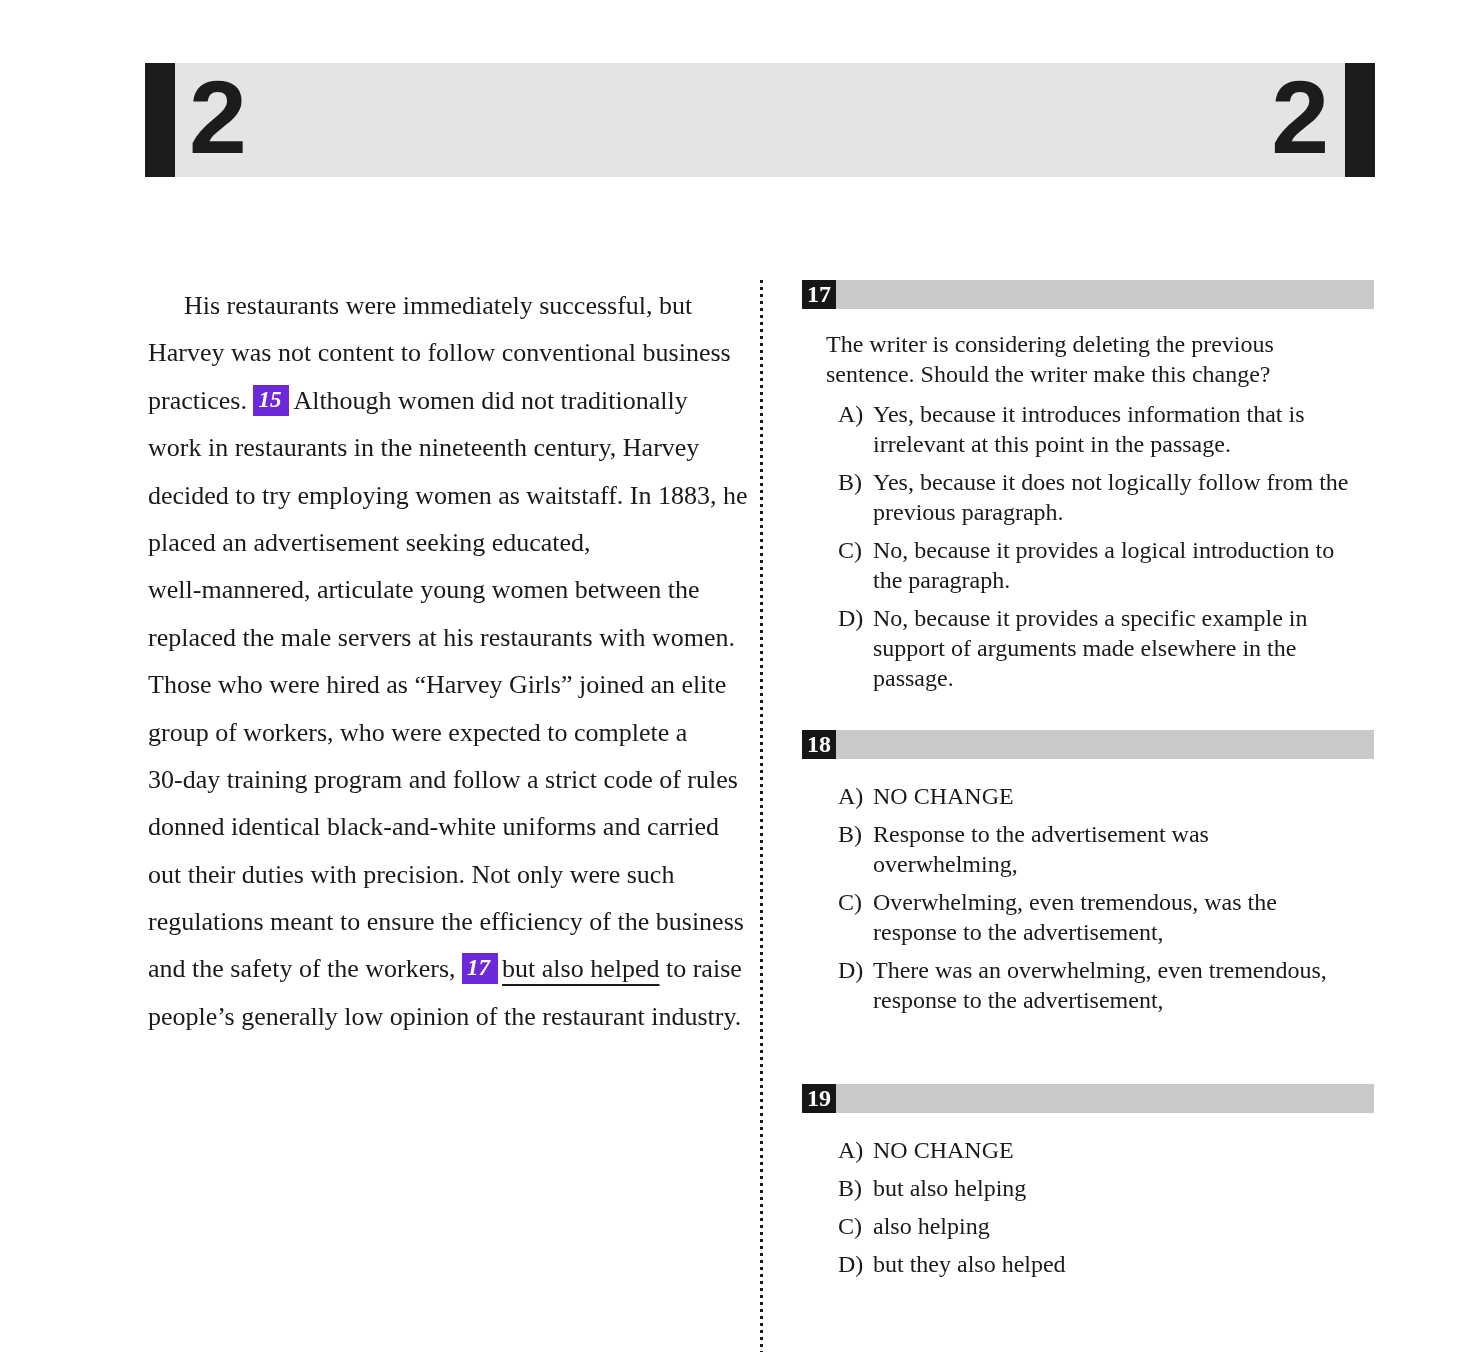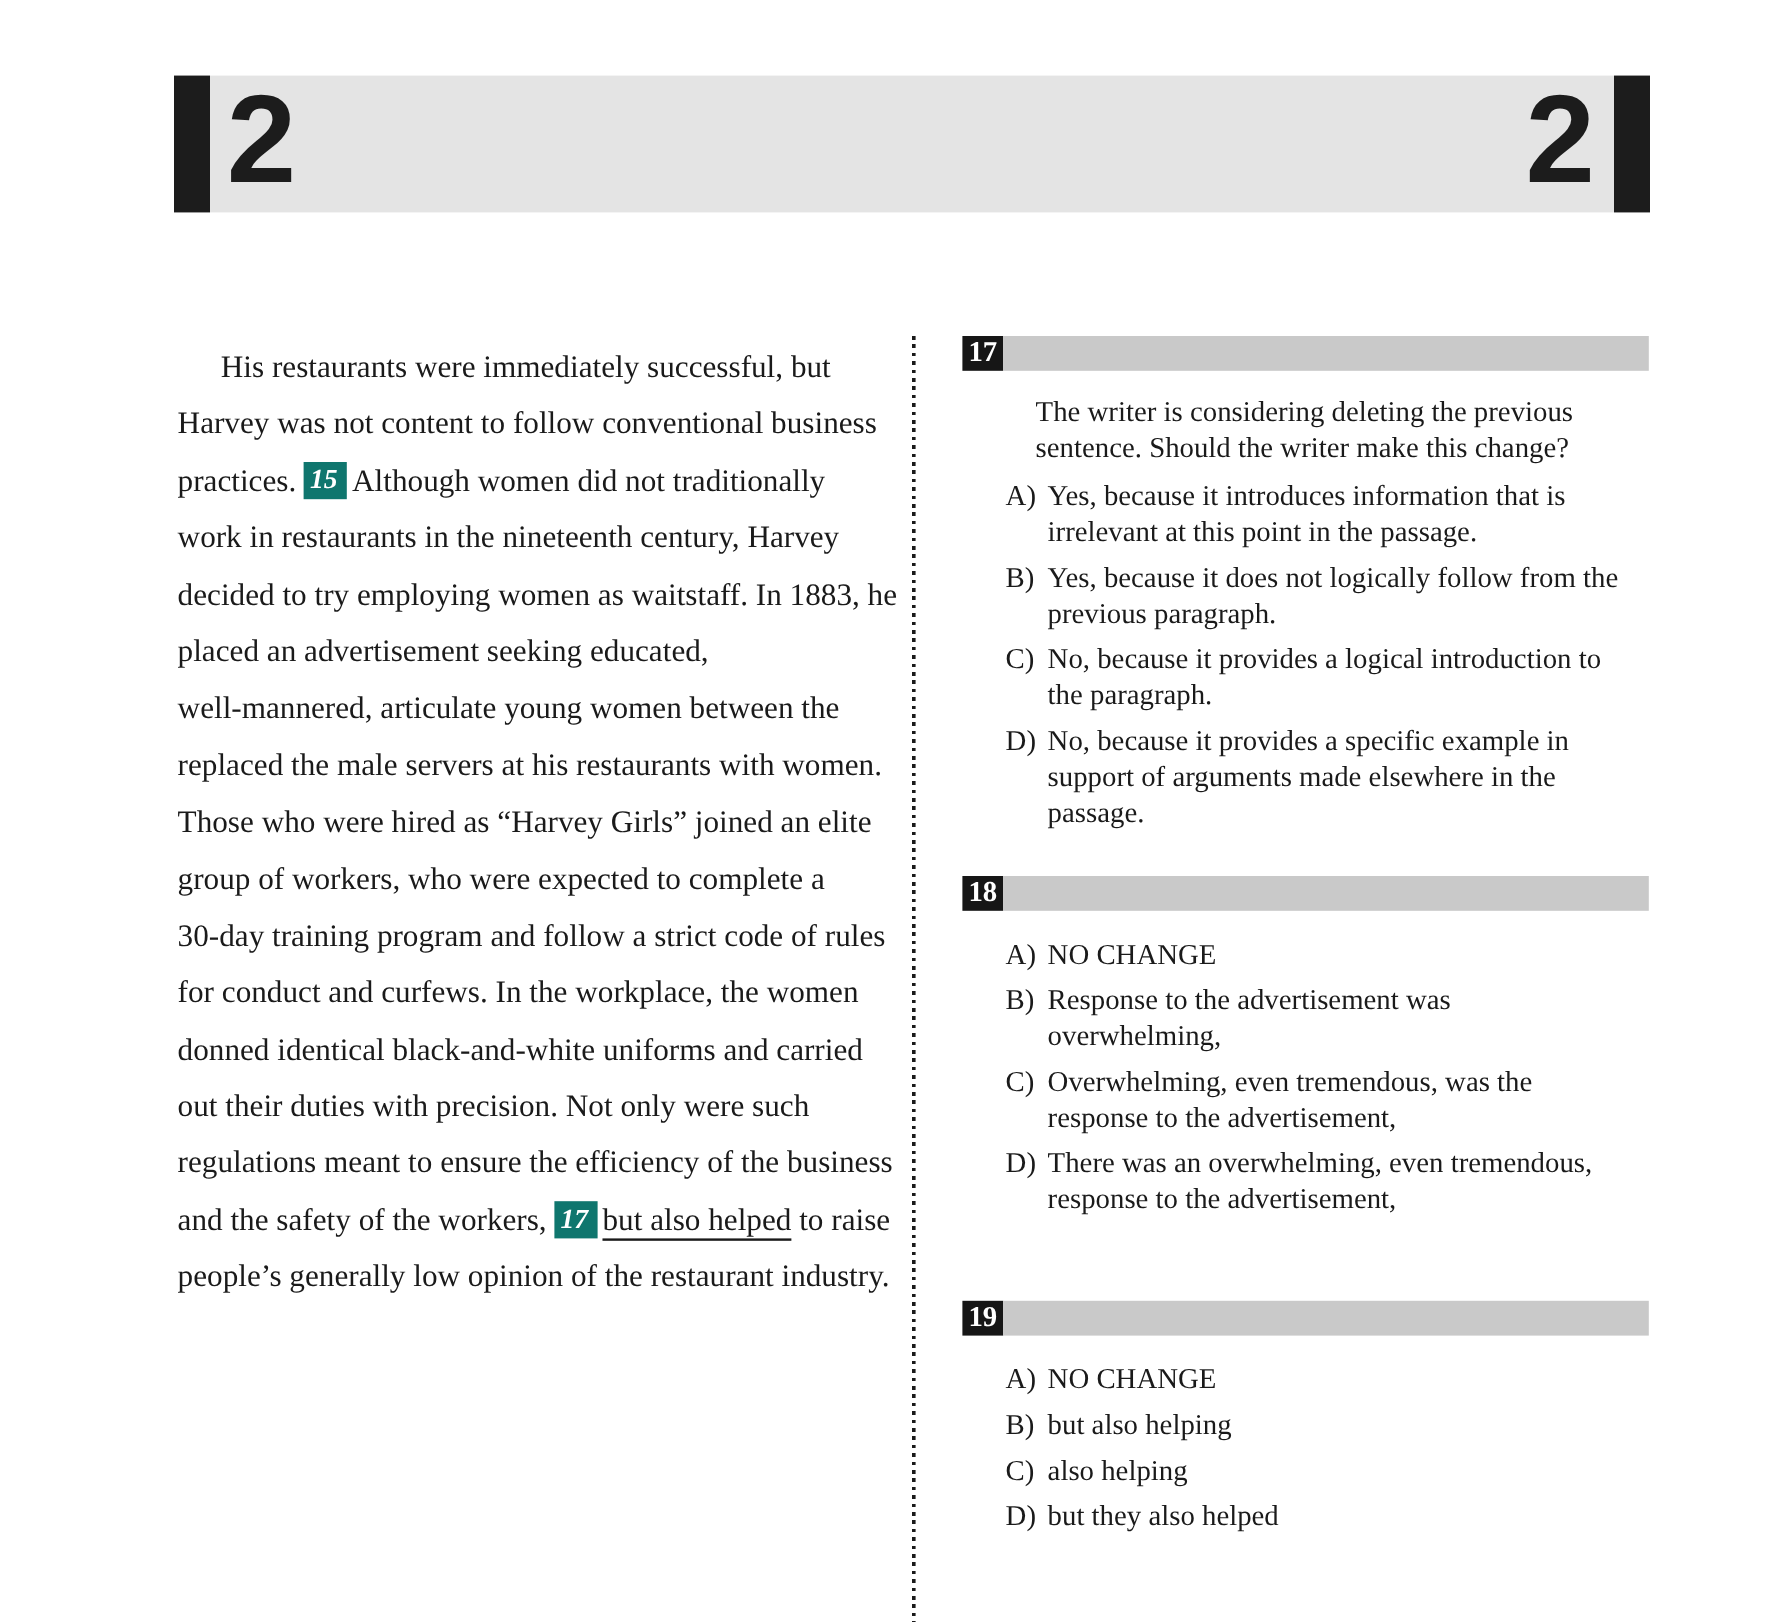--- a/index.html
+++ b/index.html
@@ -20,21 +20,21 @@
   }
   .num-left{left:44px;}
   .num-right{right:46px;}
 
   
   .passage{position:absolute;left:148px;top:282px;width:612px;font-size:26px;}
   .pline{height:47.4px;line-height:47.4px;white-space:nowrap;}
   .pline:first-child{text-indent:36px;}
   .u{text-decoration:underline;text-decoration-thickness:2px;text-underline-offset:7px;}
   .marker{
-    display:inline-block;background:#0f766e;color:#ffffff;
+    display:inline-block;background:#6d28d9;color:#ffffff;
     font-weight:bold;font-style:italic;font-size:23px;line-height:1;
     padding:3px 8px 5px 5px;margin-right:4px;vertical-align:2px;text-align:right;
   }
 
   
   .divider{
     position:absolute;left:760px;top:280px;width:3px;height:1072px;
     background-image:repeating-linear-gradient(to bottom,#1a1a1a 0px,#1a1a1a 3px,transparent 3px,transparent 7px);
   }
 
@@ -43,21 +43,21 @@
   .question{position:absolute;left:0;width:100%;}
   .question:nth-of-type(1){top:0;}
   .question:nth-of-type(2){top:450px;}
   .question:nth-of-type(3){top:804px;}
   .q-header{display:flex;height:29px;}
   .q-num{
     flex:0 0 34px;width:34px;background:#161616;color:#ffffff;
     font-size:24px;font-weight:bold;text-align:center;line-height:29px;
   }
   .q-bar{flex:1;background:#c9c9c9;}
-  .q-stem{margin:20px 0 0 61px;font-size:24px;line-height:30px;}
+  .q-stem{margin:20px 0 0 24px;font-size:24px;line-height:30px;}
   .stem-line{white-space:nowrap;}
   .q-options{margin-top:10px;}
   .question.no-stem .q-options{margin-top:22px;}
   .opt{display:flex;margin:0 0 8px 36px;font-size:24px;line-height:30px;}
   .opt-letter{flex:0 0 35px;width:35px;}
   .opt-text{flex:1;}
   .opt-line{white-space:nowrap;}
 </style>
 </head>
 <body>
@@ -74,21 +74,20 @@
     <div class="pline">Harvey was not content to follow conventional business</div>
     <div class="pline">practices. <span class="marker">15</span>Although women did not traditionally</div>
     <div class="pline">work in restaurants in the nineteenth century, Harvey</div>
     <div class="pline">decided to try employing women as waitstaff. In 1883, he</div>
     <div class="pline">placed an advertisement seeking educated,</div>
     <div class="pline">well-mannered, articulate young women between the</div>
     <div class="pline">replaced the male servers at his restaurants with women.</div>
     <div class="pline">Those who were hired as “Harvey Girls” joined an elite</div>
     <div class="pline">group of workers, who were expected to complete a</div>
     <div class="pline">30-day training program and follow a strict code of rules</div>
-    <div class="pline">for conduct and curfews. In the workplace, the women</div>
     <div class="pline">donned identical black-and-white uniforms and carried</div>
     <div class="pline">out their duties with precision. Not only were such</div>
     <div class="pline">regulations meant to ensure the efficiency of the business</div>
     <div class="pline">and the safety of the workers, <span class="marker">17</span><span class="u">but also helped</span> to raise</div>
     <div class="pline">people’s generally low opinion of the restaurant industry.</div>
   </div>
 
 <div class="divider"></div>
 
 <div class="questions-col">

